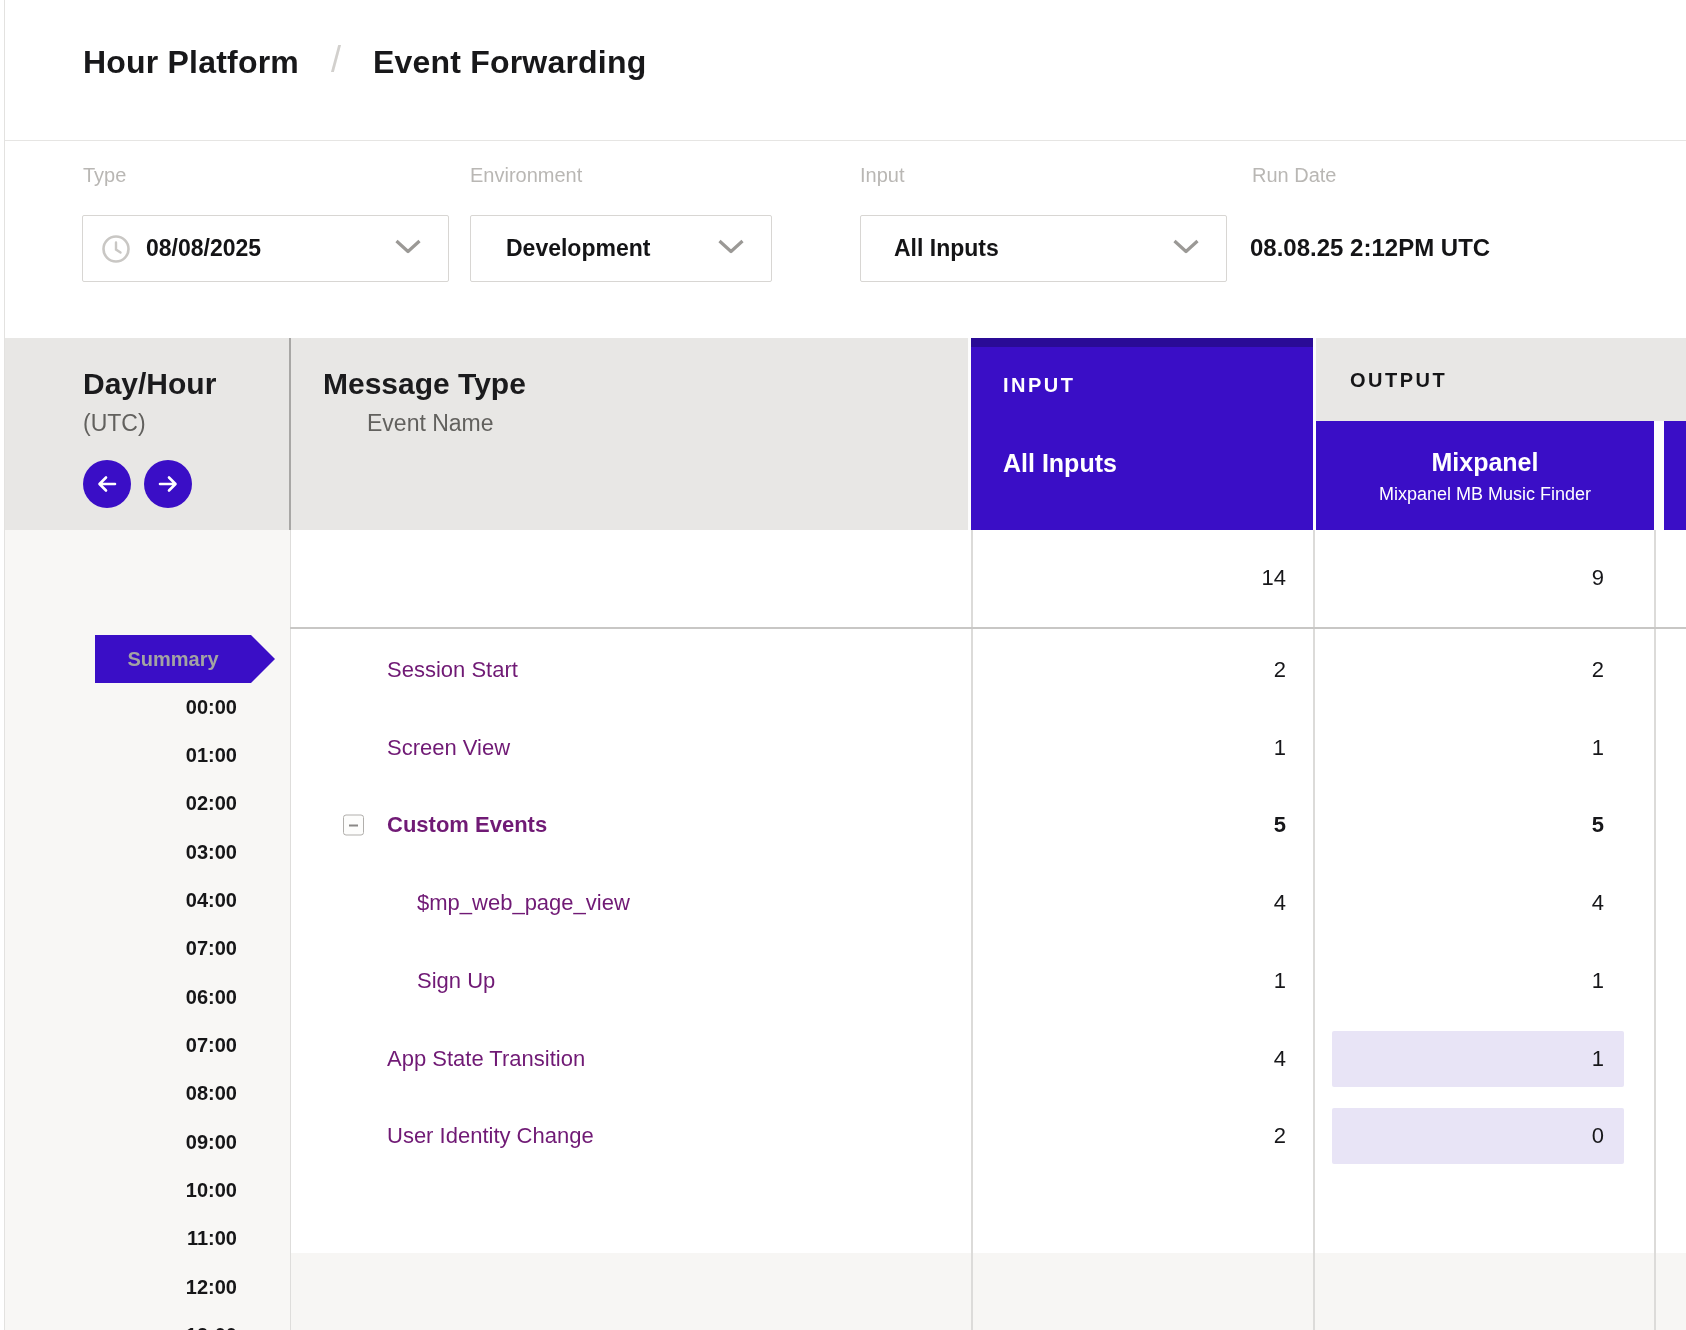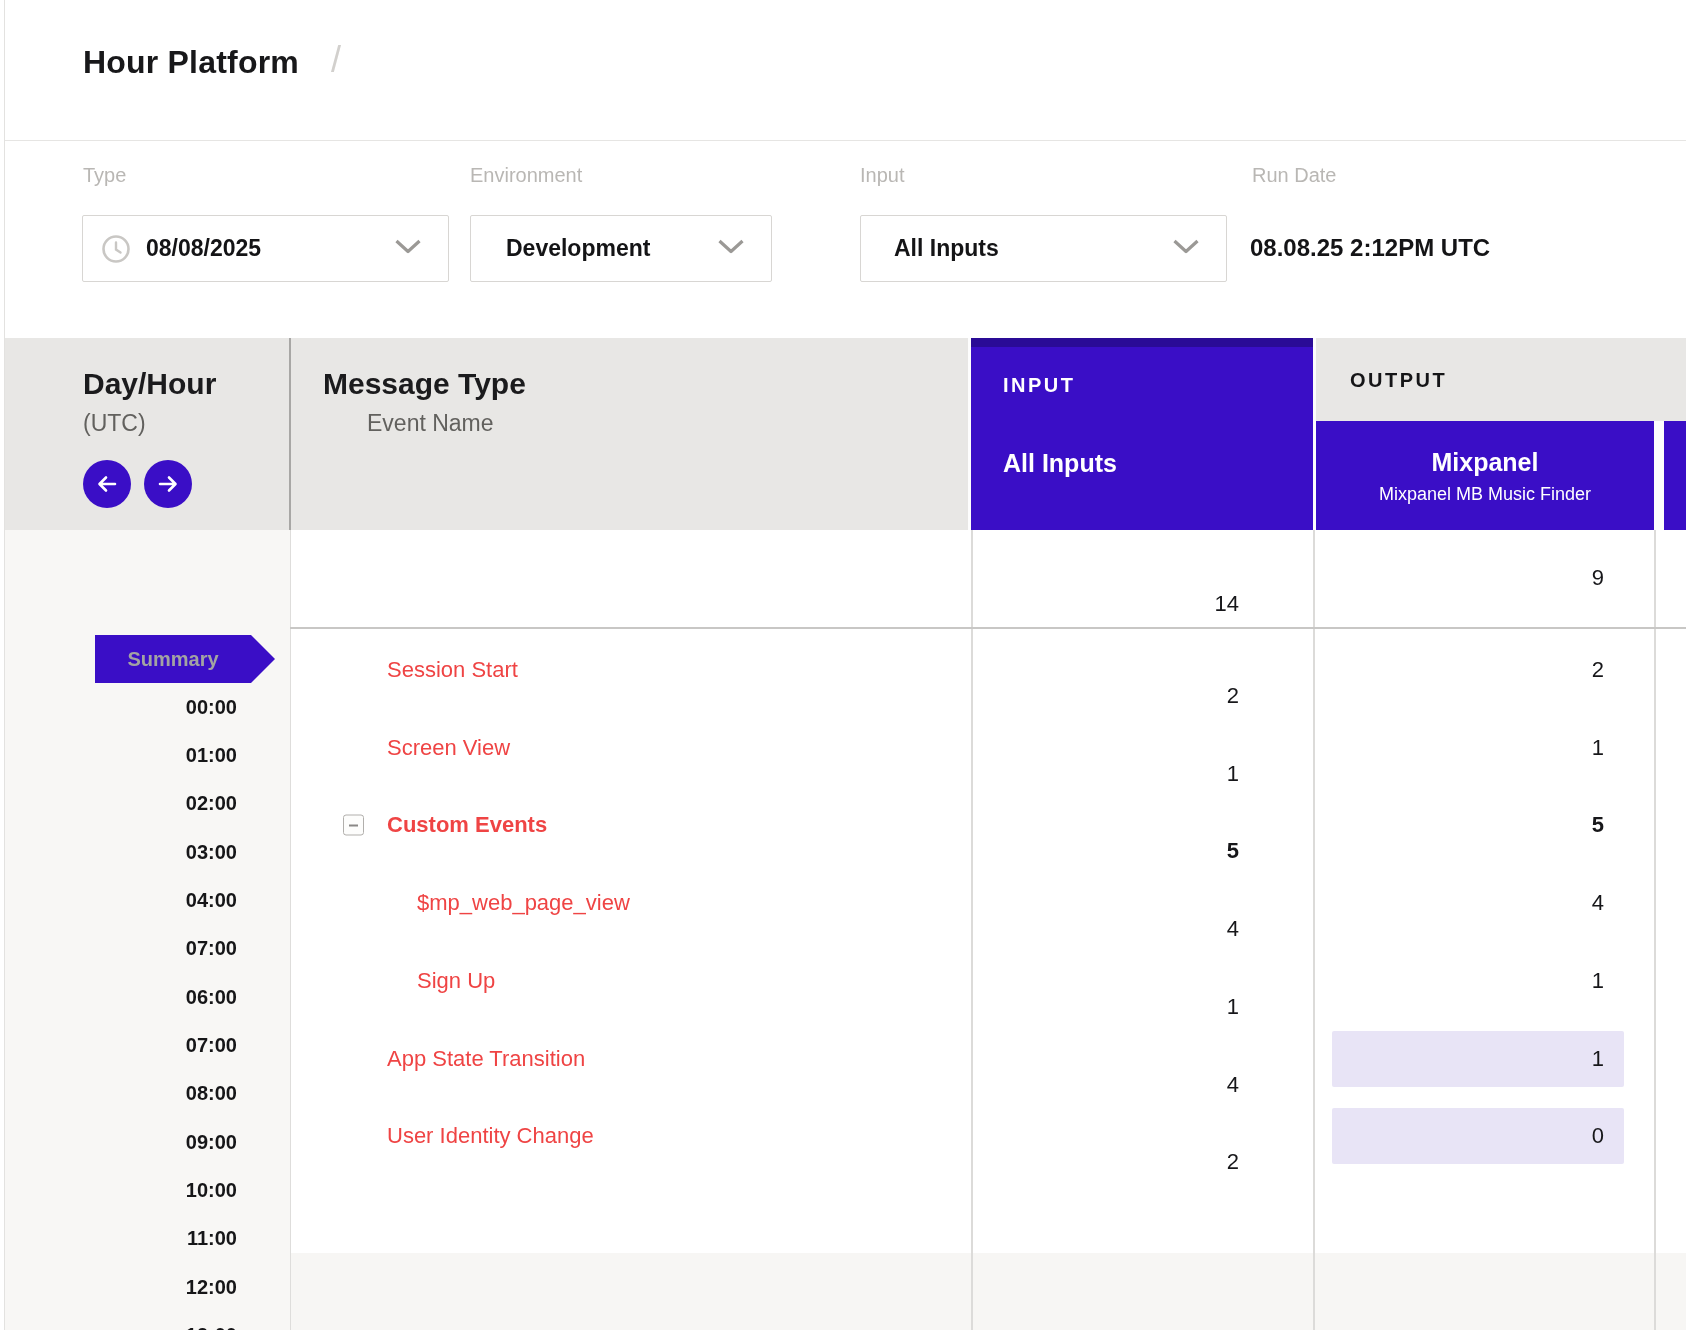--- a/index.html
+++ b/index.html
@@ -51,25 +51,25 @@
   .footer-band{left:291px;top:1253px;width:1395px;height:77px;background:#f7f6f4;}
   .vline{top:530px;width:2px;height:800px;background:#dcdbd9;}
   .v1{left:971px;} .v2{left:1313px;} .v3{left:1654px;}
 
   .daily-row{left:290px;top:530px;width:1396px;height:97px;}
   .daily-label{position:absolute;left:82px;top:50%;transform:translateY(-50%);
     font-size:20px;font-weight:600;letter-spacing:3px;color:#c8c6c3;}
   .daily-underline{left:290px;top:627px;width:1396px;height:2px;background:#c8c7c5;}
 
   .num{position:absolute;top:50%;transform:translateY(-50%);font-size:22px;color:#17171a;text-align:right;}
-  .num-input{right:447px;margin-top:26px;}   
+  .num-input{right:400px;}   
   .num-output{right:82px;}   
 
   .t-row{left:0;top:0;width:1686px;height:56px;position:absolute;}
-  .t-label{position:absolute;left:387px;top:50%;transform:translateY(-50%);font-size:22px;color:#ef4444;white-space:nowrap;}
+  .t-label{position:absolute;left:387px;top:50%;transform:translateY(-50%);font-size:22px;color:#701a75;white-space:nowrap;}
   .t-row.bold .t-label,.t-row.bold .num{font-weight:700;}
   .t-row .indent1{left:417px;}
   .collapse-box{position:absolute;left:343px;top:50%;transform:translateY(-50%);
     width:19px;height:19px;border:1.5px solid #b1afac;border-radius:3px;background:#fdfdfc;
     display:flex;align-items:center;justify-content:center;cursor:pointer;}
   .collapse-box .bar{width:9px;height:2px;background:#8a8886;}
   .hl-cell{position:absolute;left:1332px;top:0;width:292px;height:56px;background:#e8e4f6;border-radius:2px;}
 
   
   .hour-rail{left:5px;top:530px;width:285px;height:800px;overflow:hidden;}
@@ -83,20 +83,21 @@
 </head>
 <body>
 
 <div class="canvas">
 
   <div class="abs page-left-border"></div>
 
   <div class="abs breadcrumb">
     <span class="crumb">Hour Platform</span>
     <span class="crumb-sep">/</span>
+    <span class="crumb">Event Forwarding</span>
   </div>
   <div class="abs topbar-divider"></div>
 
   <div class="abs filter-label" style="left:83px">Type</div>
   <div class="abs filter-box" style="left:82px;width:367px">
     <span class="abs" style="left:18px;top:50%;transform:translateY(-50%);display:flex">
       <svg width="30" height="30" viewBox="0 0 30 30">
           <circle cx="15" cy="15" r="12.5" fill="none" stroke="#c9c7c4" stroke-width="2.6"></circle>
           <path d="M15 8.5 V15.5 L19.5 18.5" fill="none" stroke="#c9c7c4" stroke-width="2.4" stroke-linecap="round"></path>
         </svg>

